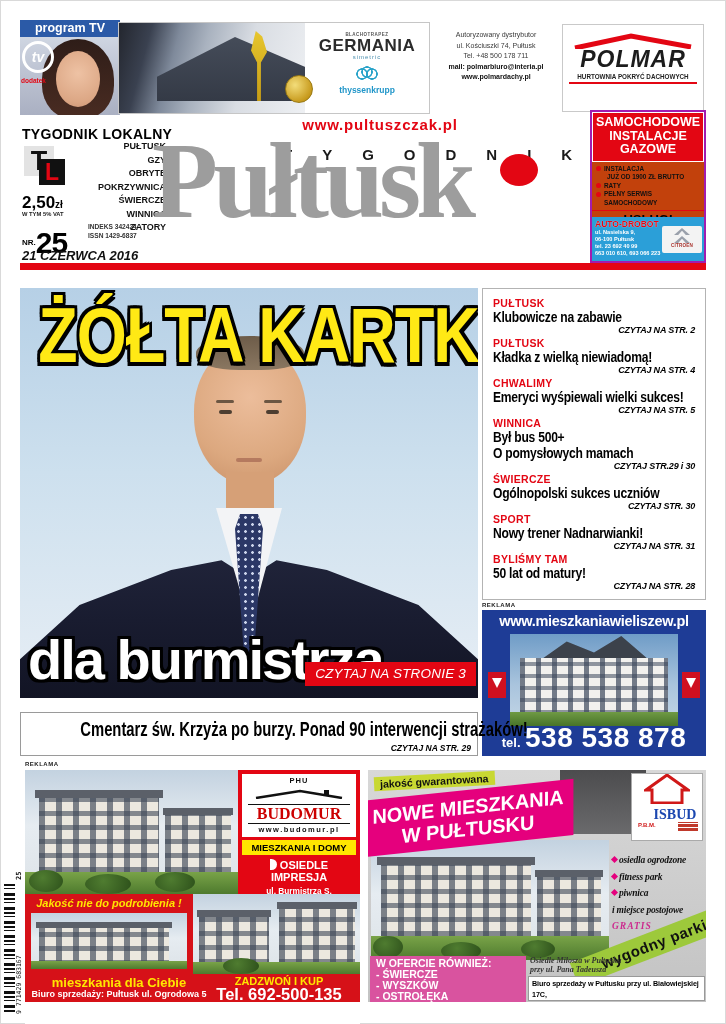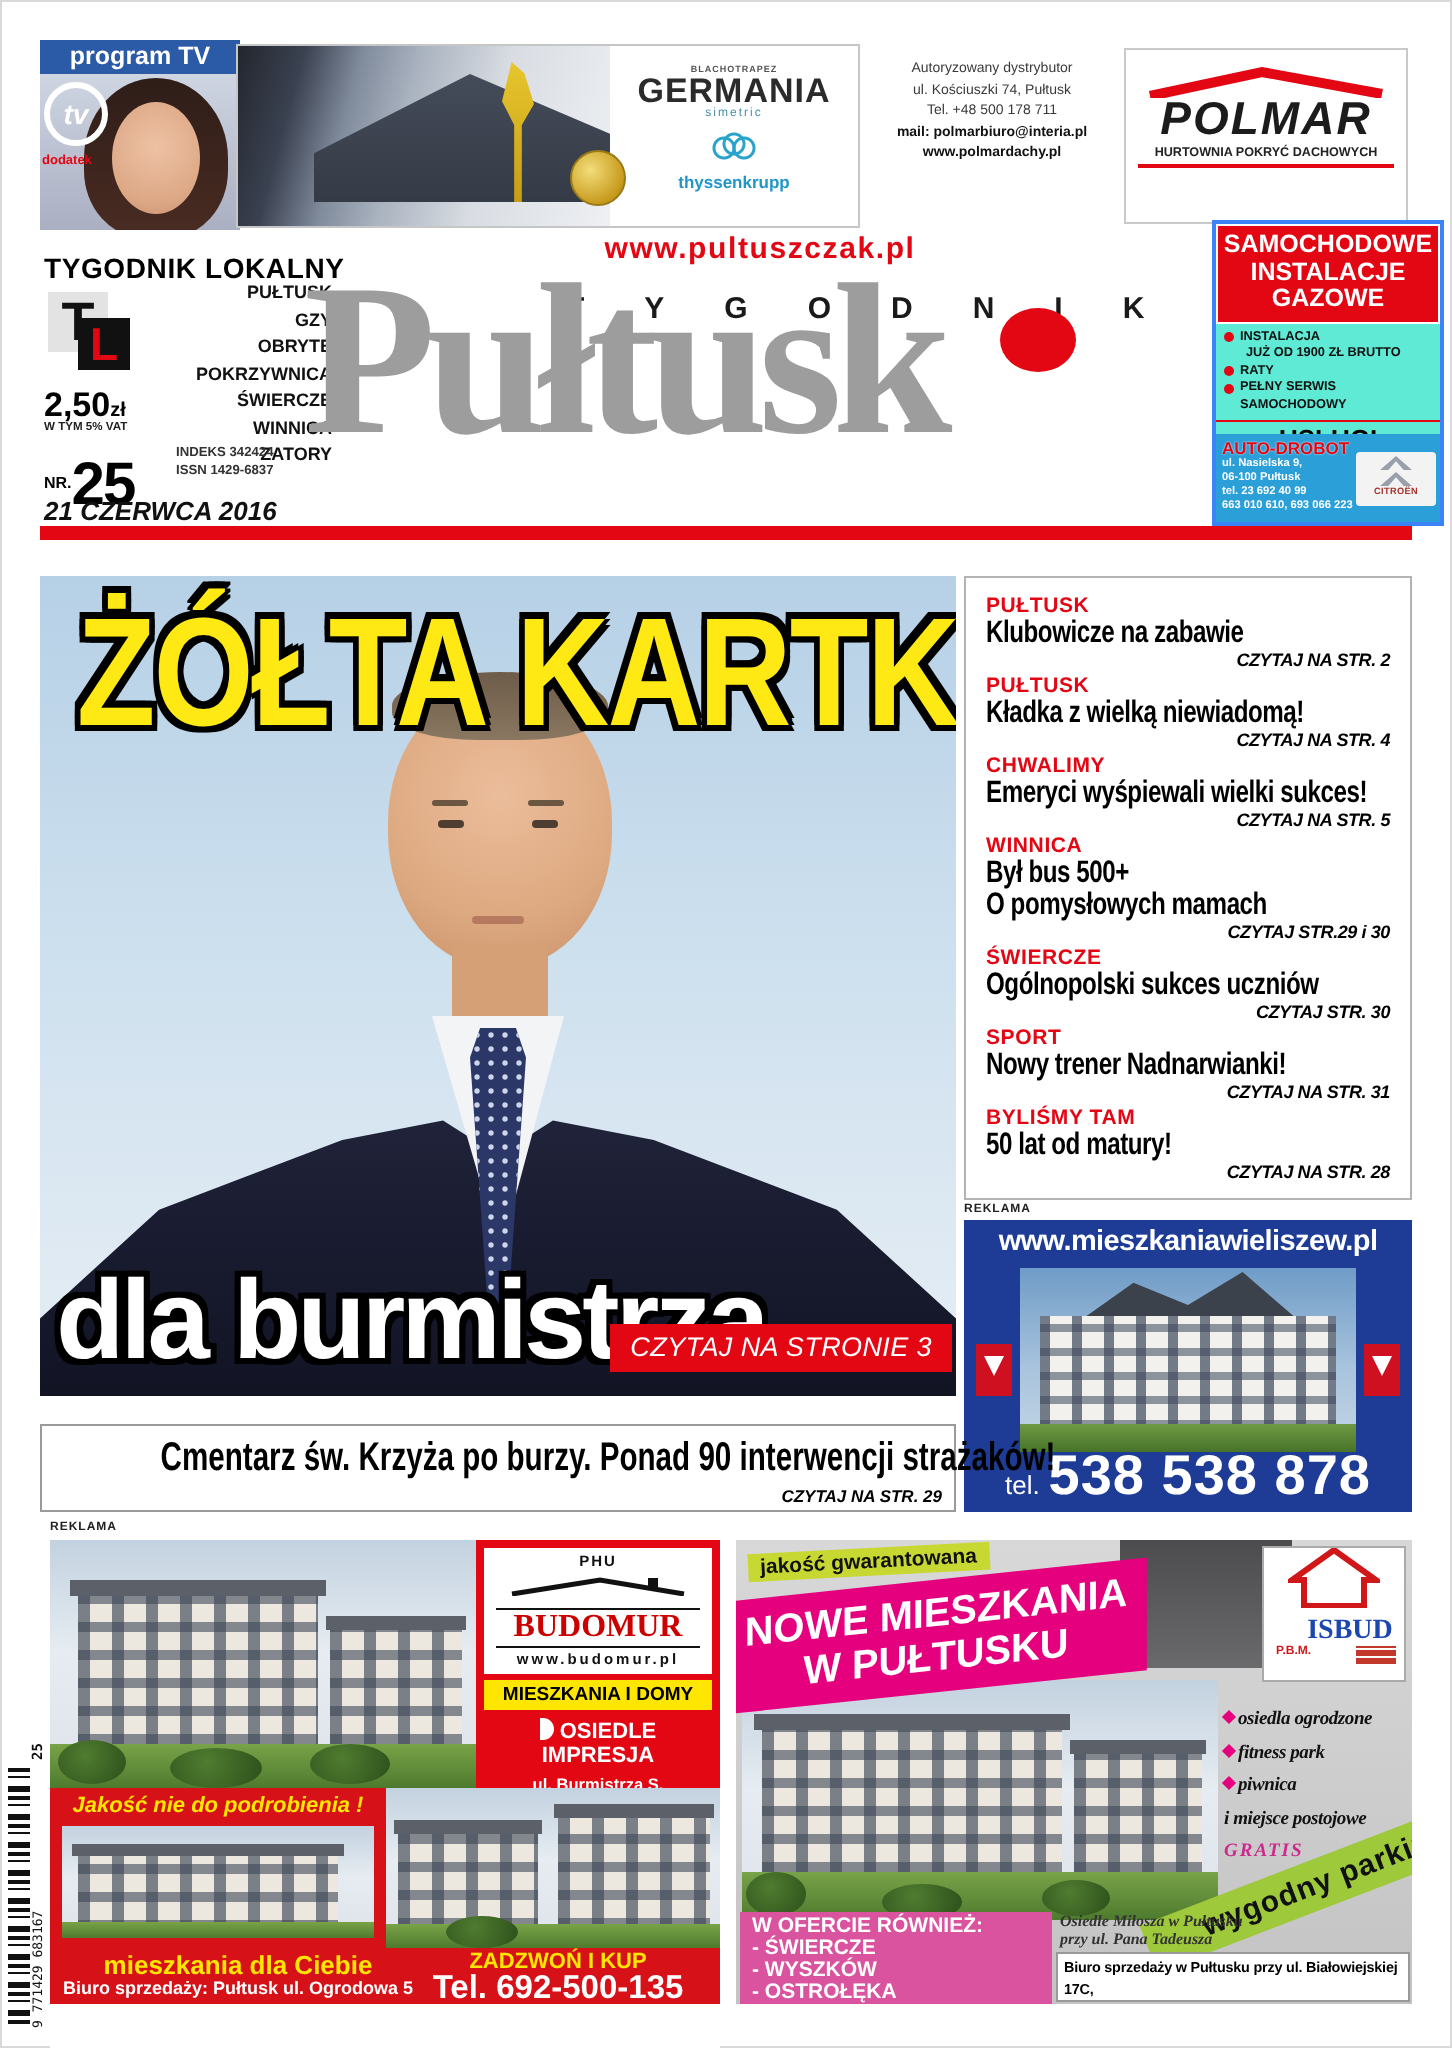--- a/index.html
+++ b/index.html
@@ -72,21 +72,21 @@
   
   .site { left:200px; top:116px; width:360px; text-align:center; color:#e30613; font-weight:900; font-size:15px; letter-spacing:.8px; }
   .overline { left:283px; top:146px; font-size:15px; font-weight:bold; color:#1a1a1a; letter-spacing:30px; }
   .mast { left:152px; top:124px; width:450px; height:130px; font-family:"Liberation Serif", serif;
           font-weight:bold; font-size:108px; letter-spacing:-5px; color:#9d9d9d; line-height:1.05; }
   .mast-dot { left:500px; top:154px; width:38px; height:32px; border-radius:50%; background:#e30613; }
   .subline { left:168px; top:246px; font-size:10px; font-weight:bold; color:#1a1a1a; letter-spacing:5.5px; white-space:nowrap; }
   .redbar { left:20px; top:263px; width:686px; height:7px; background:#e30613; }
 
   
-  .gas { left:590px; top:110px; width:116px; height:153px; background:#5eead4; border:2px solid #3b82f6;margin-left:16px; }
+  .gas { left:590px; top:110px; width:116px; height:153px; background:#c2410c; border:2px solid #a21caf; }
   .gas-t { background:#e30613; border:1.5px solid #fff; color:#fff; text-align:center; font-weight:900;
            font-size:12.5px; line-height:13.5px; padding:3px 0 4px; }
   .gas-b { padding:3px 3px 2px 4px; }
   .g-line { font-size:6.4px; font-weight:bold; color:#111; line-height:8.5px; position:relative; padding-left:8px; }
   .g-line.noind { padding-left:11px; }
   .dot { position:absolute; left:0; top:1.5px; width:5px; height:5px; border-radius:50%; background:#e30613; }
   .gas-s1 { text-align:center; font-weight:900; font-size:13px; line-height:13px; margin-top:1px;
             border-top:1px solid #e30613; padding-top:2px; }
   .gas-s2 { text-align:center; font-weight:900; font-size:7.3px; letter-spacing:-.2px; }
   .gas-blue { position:absolute; left:0; right:0; bottom:0; height:44px; background:#2b9fd8; padding:2px 3px; }
@@ -146,21 +146,21 @@
   .wl-roof { position:absolute; left:22px; top:2px; width:124px; height:30px; background:#3c424b;
              clip-path:polygon(0 100%,28% 18%,50% 55%,72% 0,100% 100%); }
   .wl-bld { position:absolute; left:10px; top:24px; width:148px; height:56px; background-color:#f2f1ee;
             background-image:repeating-linear-gradient(90deg, rgba(60,72,92,.7) 0 5px, transparent 5px 16px),
                              repeating-linear-gradient(0deg, rgba(60,72,92,.55) 0 4px, transparent 4px 12px); }
   .wl-lawn { position:absolute; left:0; bottom:0; width:100%; height:14px; background:linear-gradient(#6f9a44,#477329); }
   .wl-logo { position:absolute; top:62px; width:18px; height:26px; background:#cf1020; }
   .wl-logo::after { content:""; position:absolute; left:4px; top:6px; width:10px; height:10px; background:#fff;
             clip-path:polygon(0 0,100% 0,50% 100%); }
   .wl-tel { position:absolute; left:0; bottom:2px; width:100%; text-align:center; color:#fff; white-space:nowrap; }
-  .wl-tel .s { font-weight:normal; font-size:13px; }
+  .wl-tel .s { font-weight:bold; font-size:13px; }
   .wl-tel .n { font-weight:900; font-size:28px; letter-spacing:.5px; }
 
   
   .strip { left:20px; top:712px; width:458px; height:44px; border:1.5px solid #9a9a9a; background:#fff; }
   .strip-t { position:absolute; left:0; top:5px; width:100%; text-align:center; font-weight:900; font-size:20px;
              white-space:nowrap; transform:scaleX(.74); transform-origin:50% 50%; color:#000; }
   .strip-r { position:absolute; right:6px; bottom:2px; font-size:8.5px; font-style:italic; font-weight:900; }
 
   
   .scene { overflow:hidden; background:linear-gradient(180deg,#c3d2e0 0%,#e6ecf1 45%,#dde3e8 100%); }

